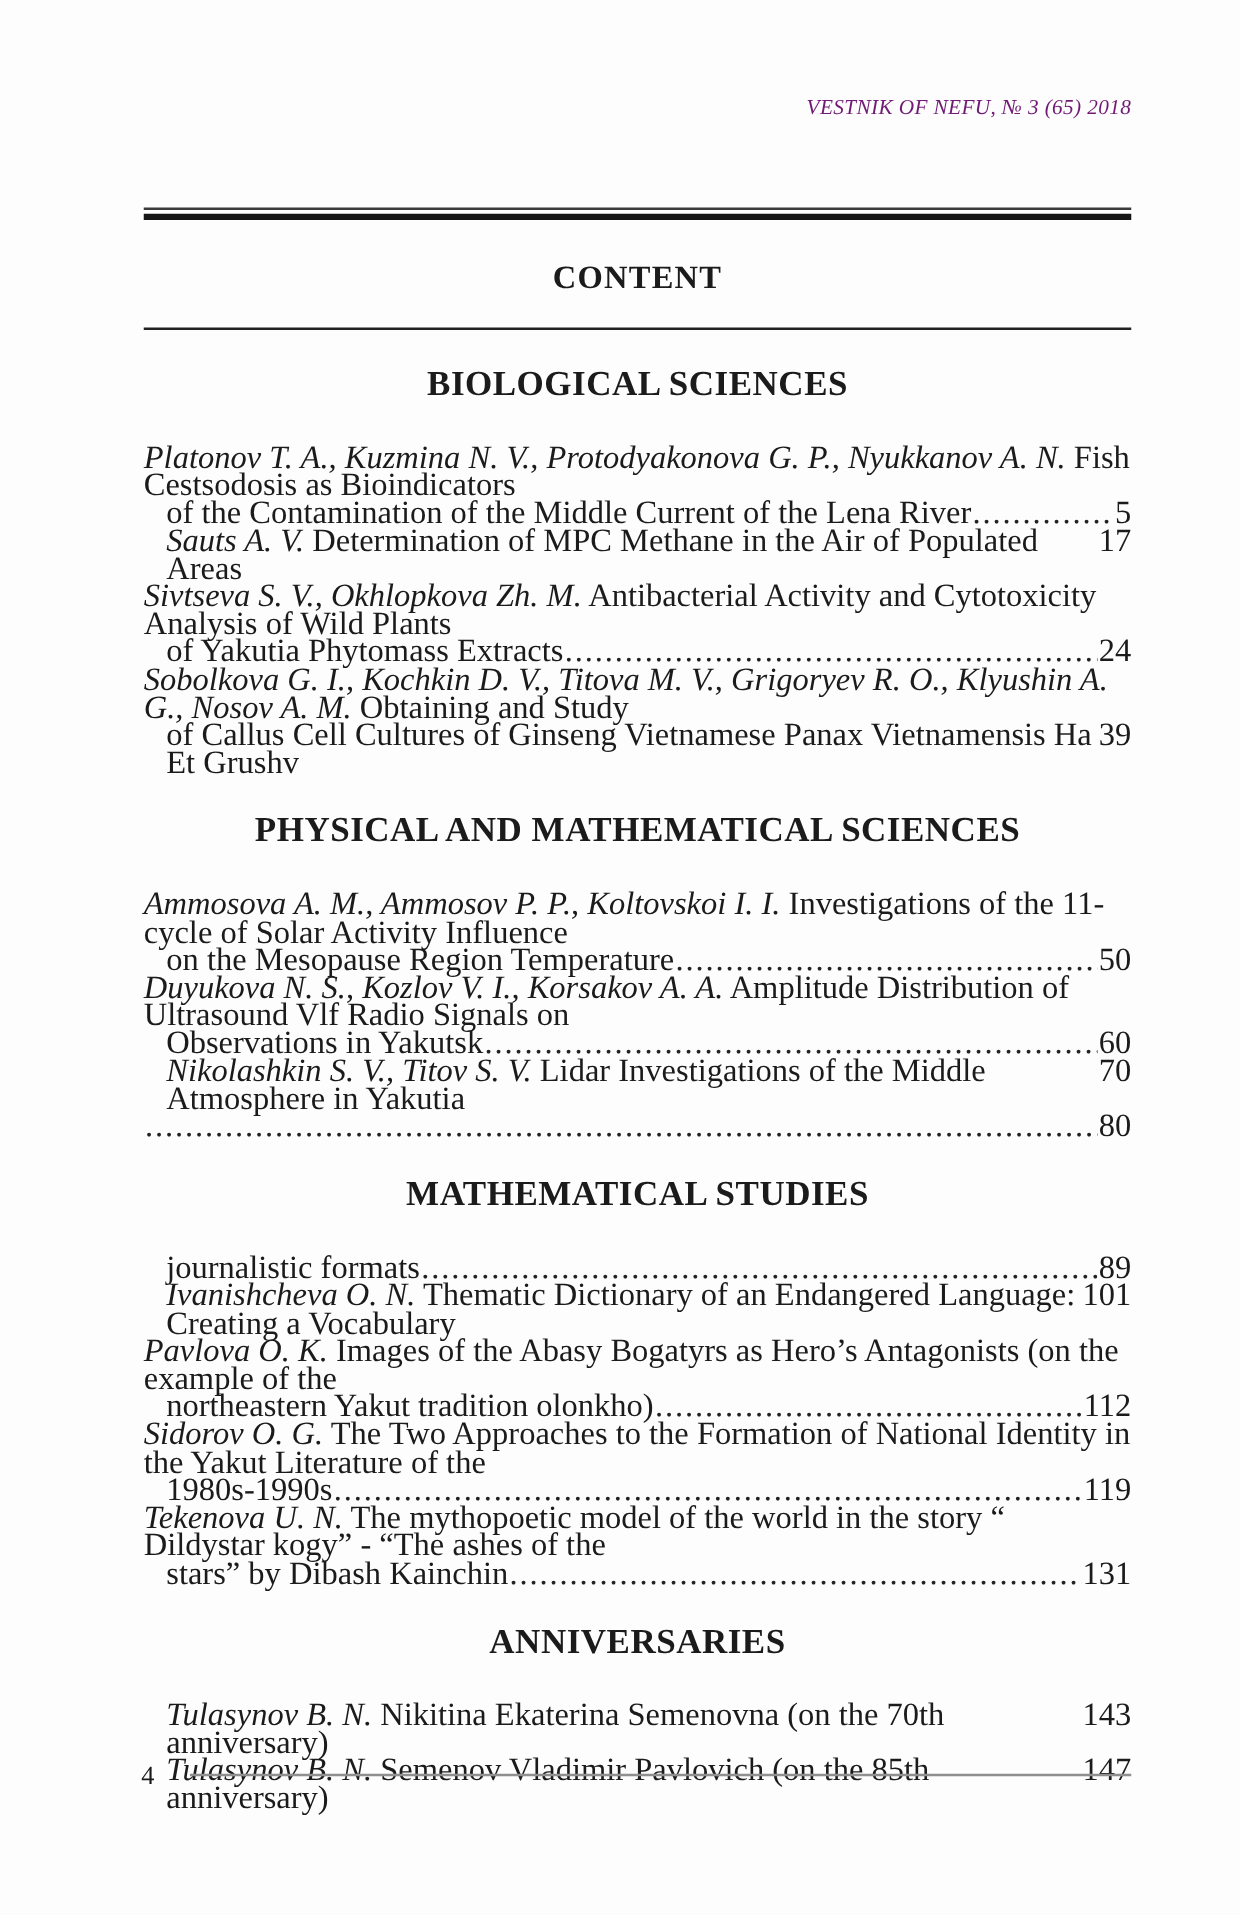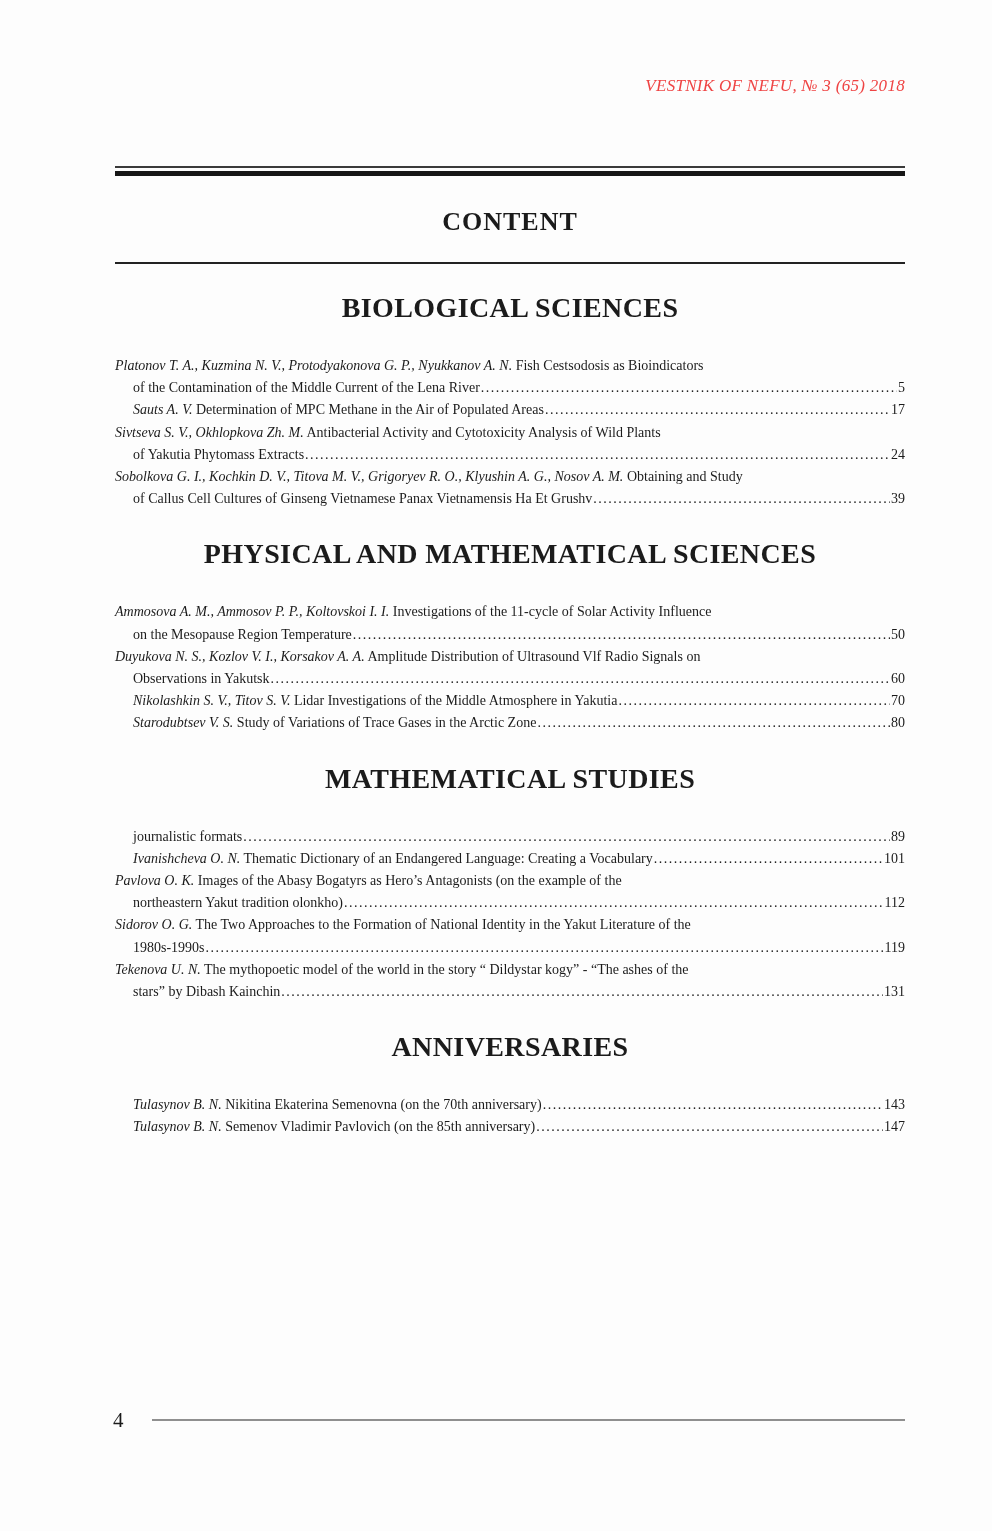--- a/index.html
+++ b/index.html
@@ -14,21 +14,21 @@
     overflow: hidden;
   }
   .inner { padding: 0 87px 0 115px; }
 
   .journal-ref {
     margin-top: 76px;
     text-align: right;
     font-style: italic;
     font-size: 17px;
     line-height: 20px;
-    color: #ef4444;
+    color: #701a75;
     letter-spacing: 0.3px;
   }
 
   .rule-double {
     margin-top: 70px;
     height: 3px;
     border-top: 2px solid #3a3a3a;
     border-bottom: 5px solid #161616;
   }
 
@@ -51,21 +51,21 @@
     text-align: center;
     font-size: 28px;
     line-height: 26px;
     font-weight: bold;
     letter-spacing: 0.4px;
   }
   .entries { margin: 0; }
 
   .entry { margin: 0; }
   .line {
-    font-size: 14px;
+    font-size: 26px;
     line-height: 22.2px;
   }
   .line em { font-style: italic; }
   .line-final {
     display: flex;
     align-items: baseline;
   }
   .line-final .line-text { flex: 0 1 auto; margin-left: 18px; }
   .dots {
     flex: 1 1 0;
@@ -163,21 +163,20 @@
           </div>
           <div class="entry">
             <div class="line line-final">
               <span class="line-text"><em>Nikolashkin S. V., Titov S. V.</em> Lidar Investigations of the Middle Atmosphere in Yakutia</span>
               <span class="dots">....................................................................................................................................................................................................................................................................</span>
               <span class="page-num">70</span>
             </div>
           </div>
           <div class="entry">
             <div class="line line-final">
-              <span class="line-text"><em>Starodubtsev V. S.</em> Study of Variations of Trace Gases in the Arctic Zone</span>
               <span class="dots">....................................................................................................................................................................................................................................................................</span>
               <span class="page-num">80</span>
             </div>
           </div>
         </div>
         <h2 class="section-heading">MATHEMATICAL STUDIES</h2>
         <div class="entries">
           <div class="entry">
             <div class="line line-final">
               <span class="line-text">journalistic formats</span>

